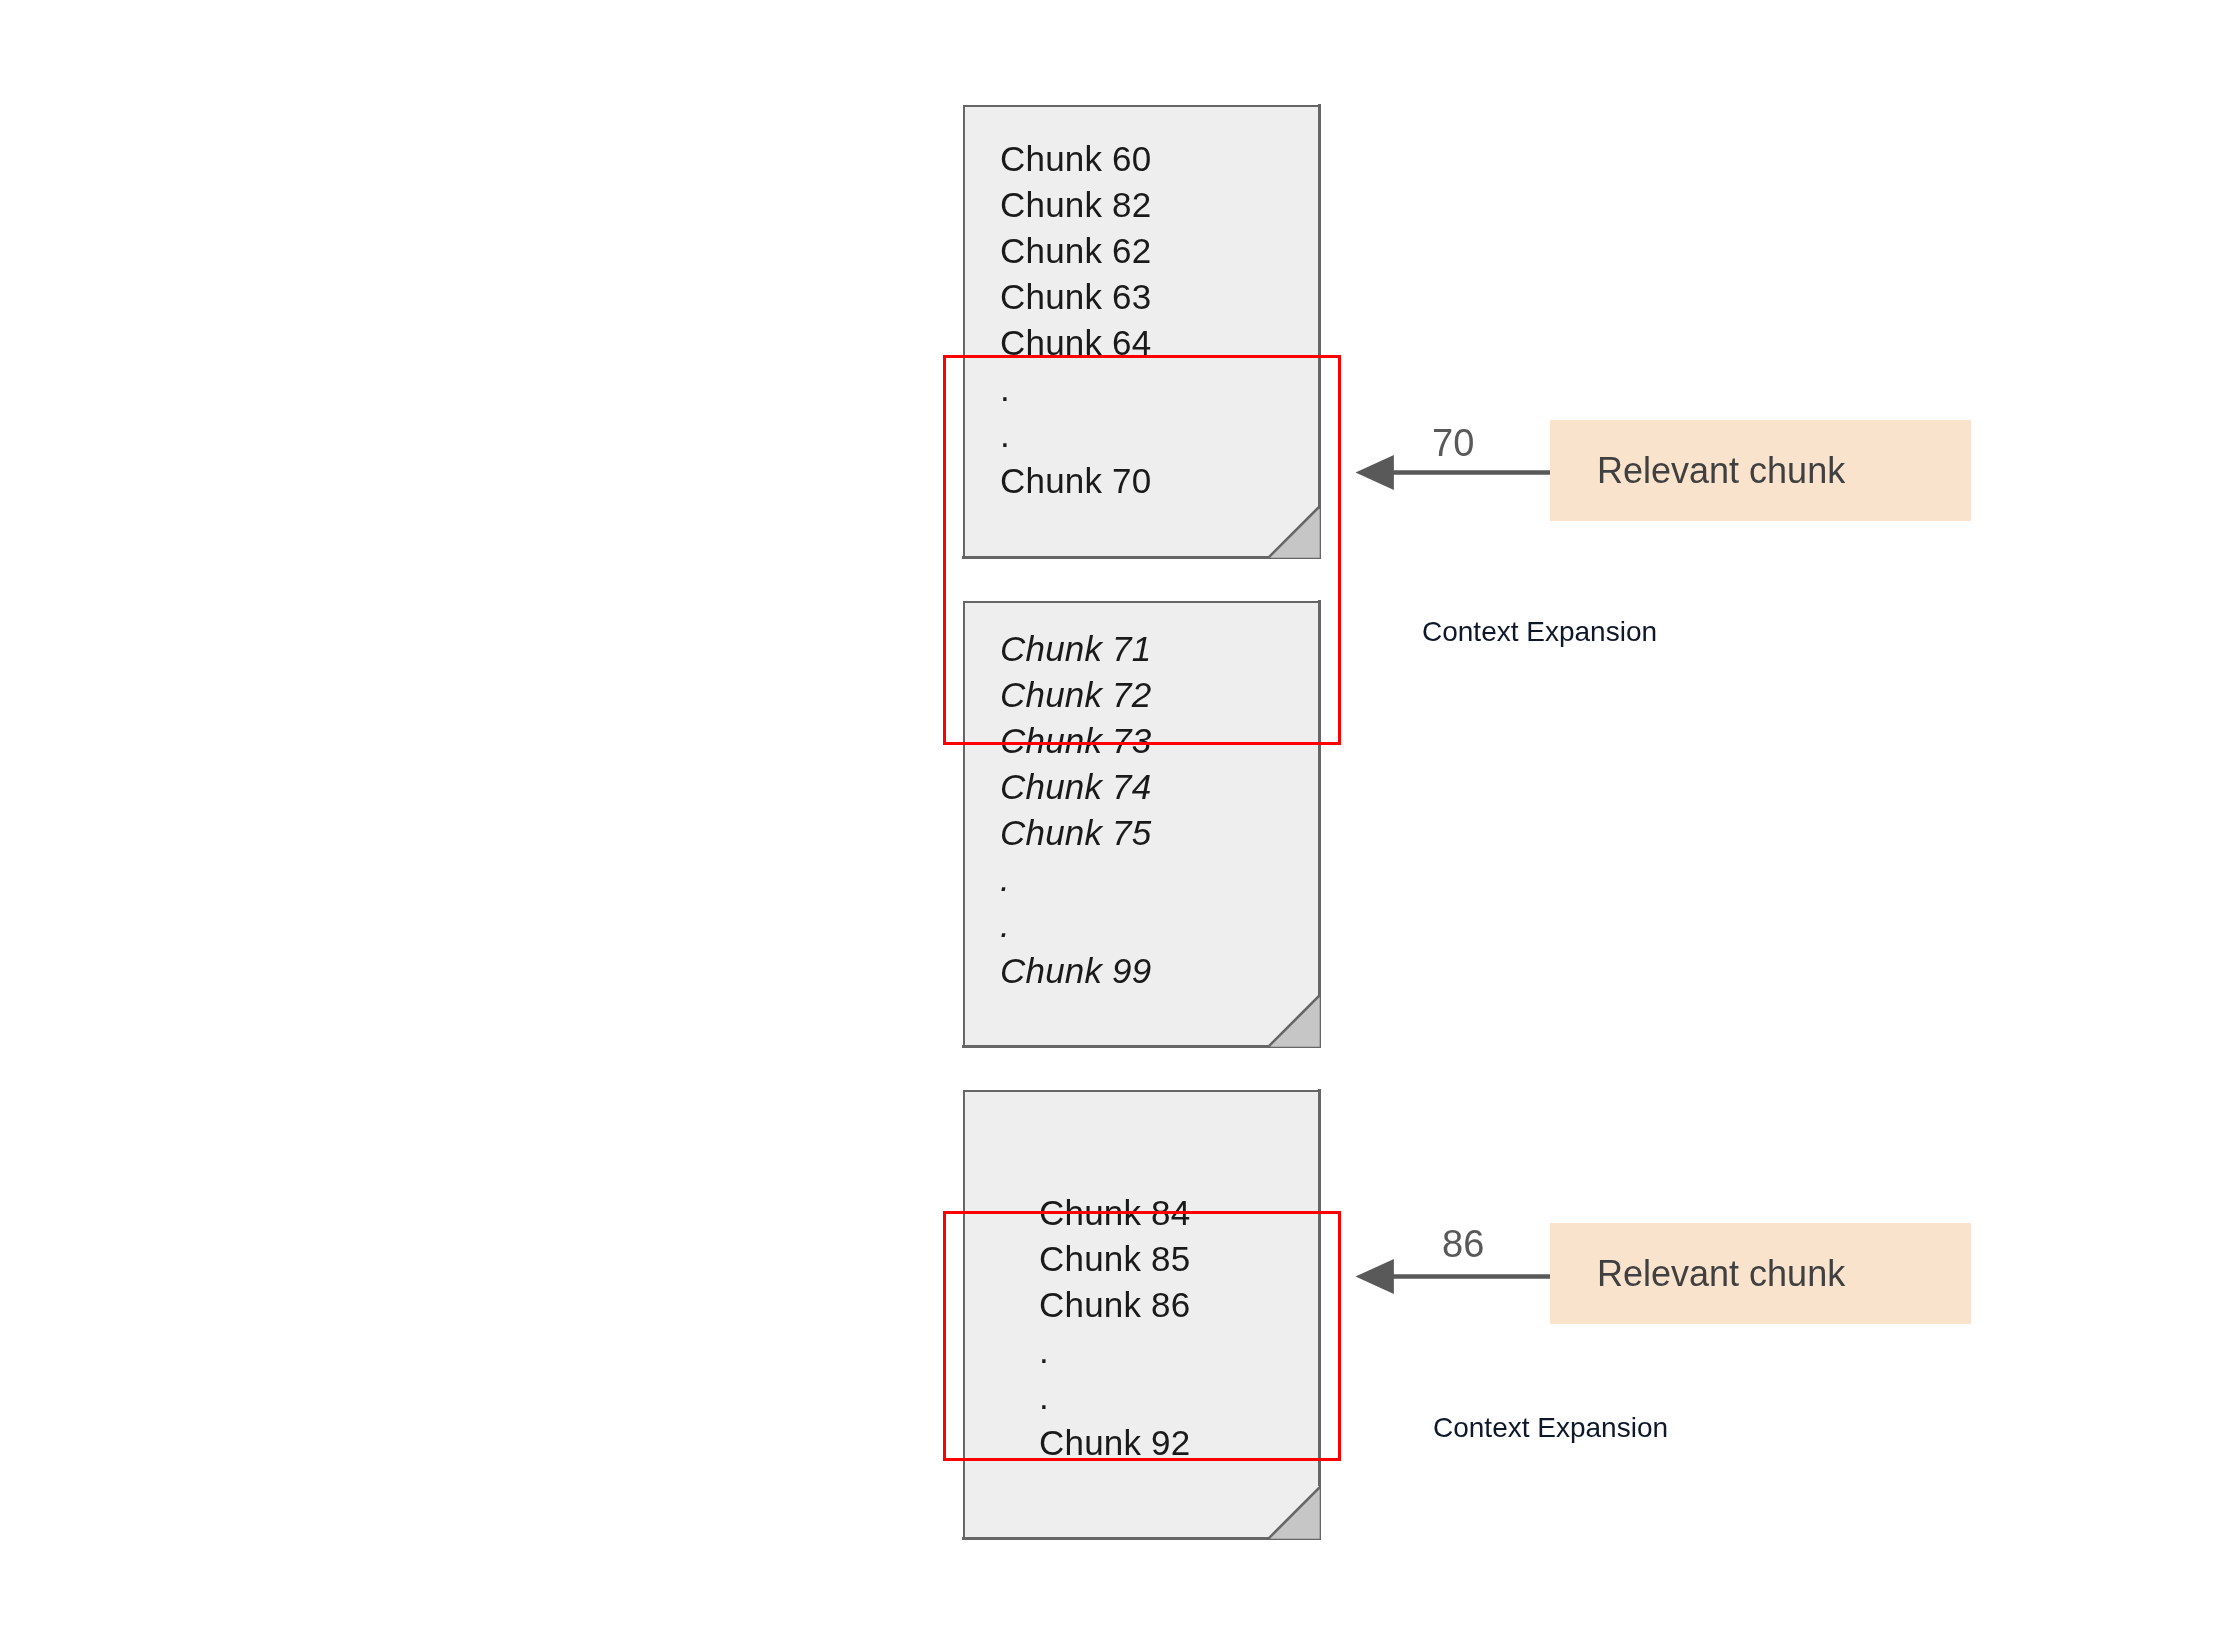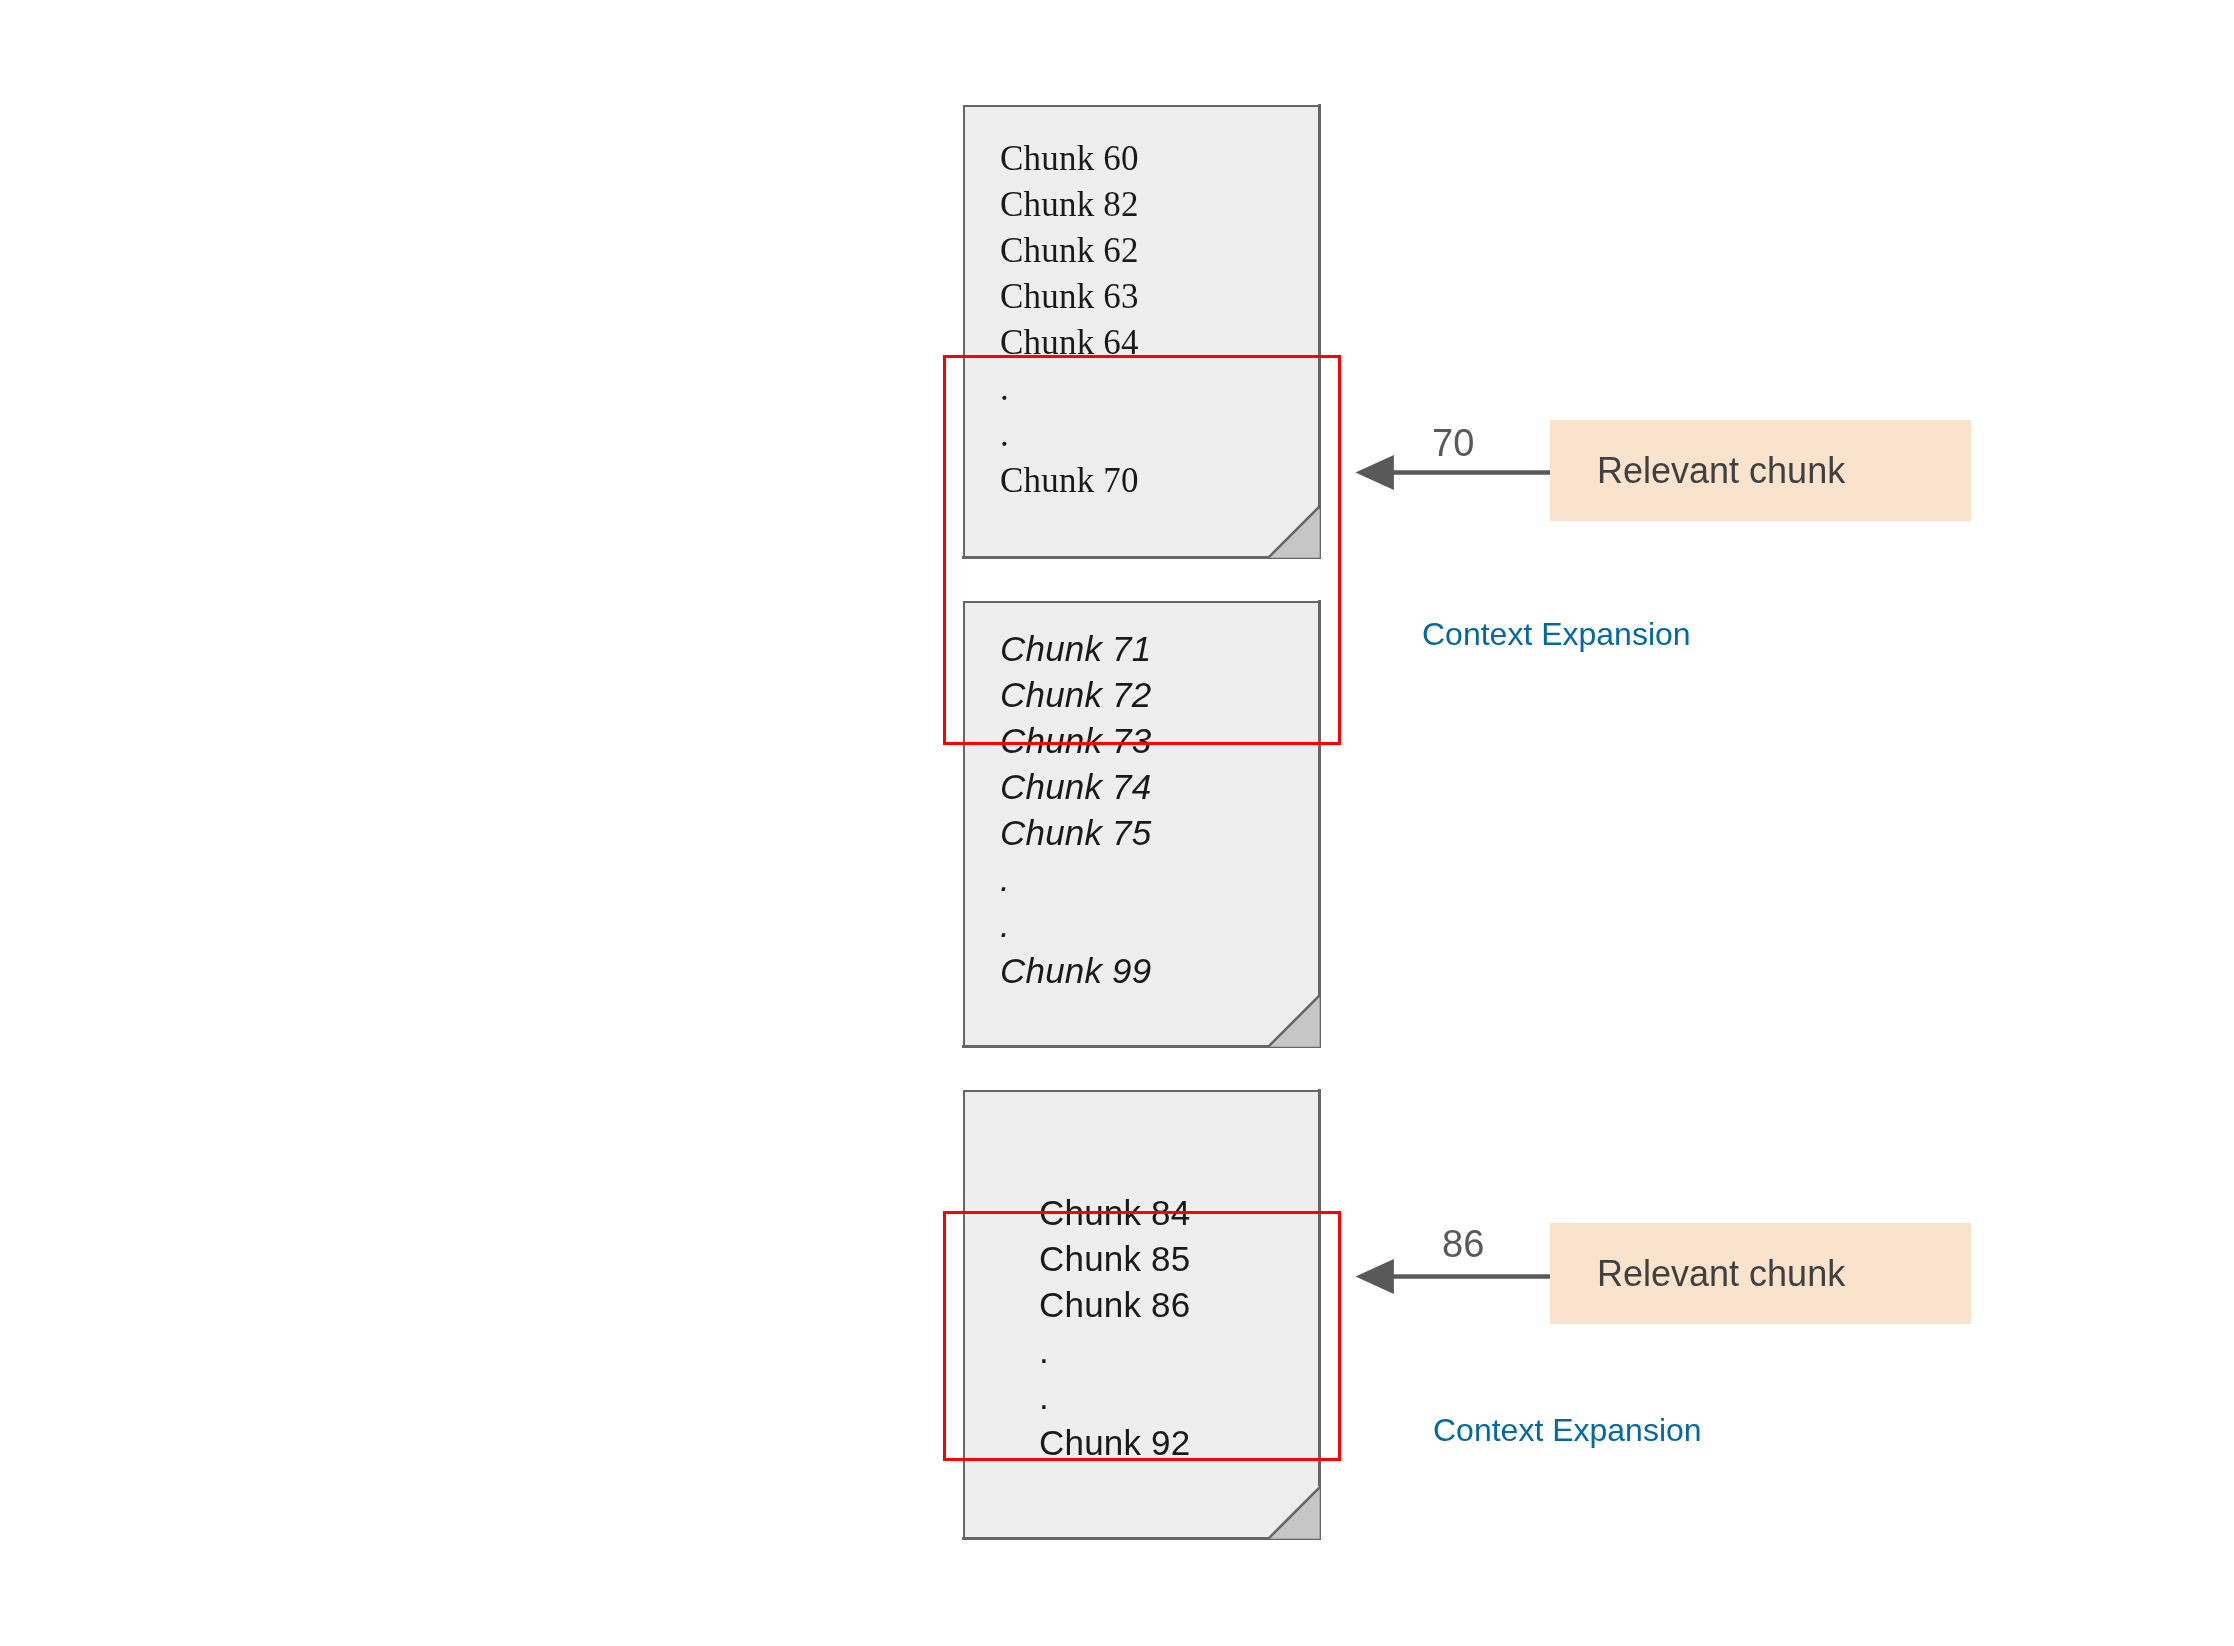--- a/index.html
+++ b/index.html
@@ -104,39 +104,39 @@
     box-sizing: border-box;
     padding-left: 47px;
   }
   .callout-text {
     font-size: 36px;
     color: #404040;
     white-space: nowrap;
   }
   .ctx-label {
     position: absolute;
-    font-size: 32px;
-    color: #0369a1;
+    font-size: 28px;
+    color: #0f172a;
     white-space: nowrap;
   }
 </style>
 </head>
 <body>
 
 <div id="canvas">
 
   <div class="doc-card has-fold" style="left:963px; top:105px; width:358px; height:454px;">
     <div class="fold-wrap">
       <div class="fold-right-edge" style="height:402px;"></div>
       <div class="fold-bottom-edge" style="width:306px;"></div>
       <svg class="fold-tri" viewBox="0 0 62 62">
         <polygon points="0,62 62,0 62,62" fill="#c6c6c6" stroke="#666666" stroke-width="3"></polygon>
       </svg>
     </div>
-    <div class="chunk-lines" style="top:29px;font-family:Liberation Serif, serif;">
+    <div class="chunk-lines" style="top:29px;">
       <div class="chunk-line">Chunk 60</div>
       <div class="chunk-line">Chunk 82</div>
       <div class="chunk-line">Chunk 62</div>
       <div class="chunk-line">Chunk 63</div>
       <div class="chunk-line">Chunk 64</div>
       <div class="chunk-line dot">.</div>
       <div class="chunk-line dot">.</div>
       <div class="chunk-line">Chunk 70</div>
     </div>
   </div>

